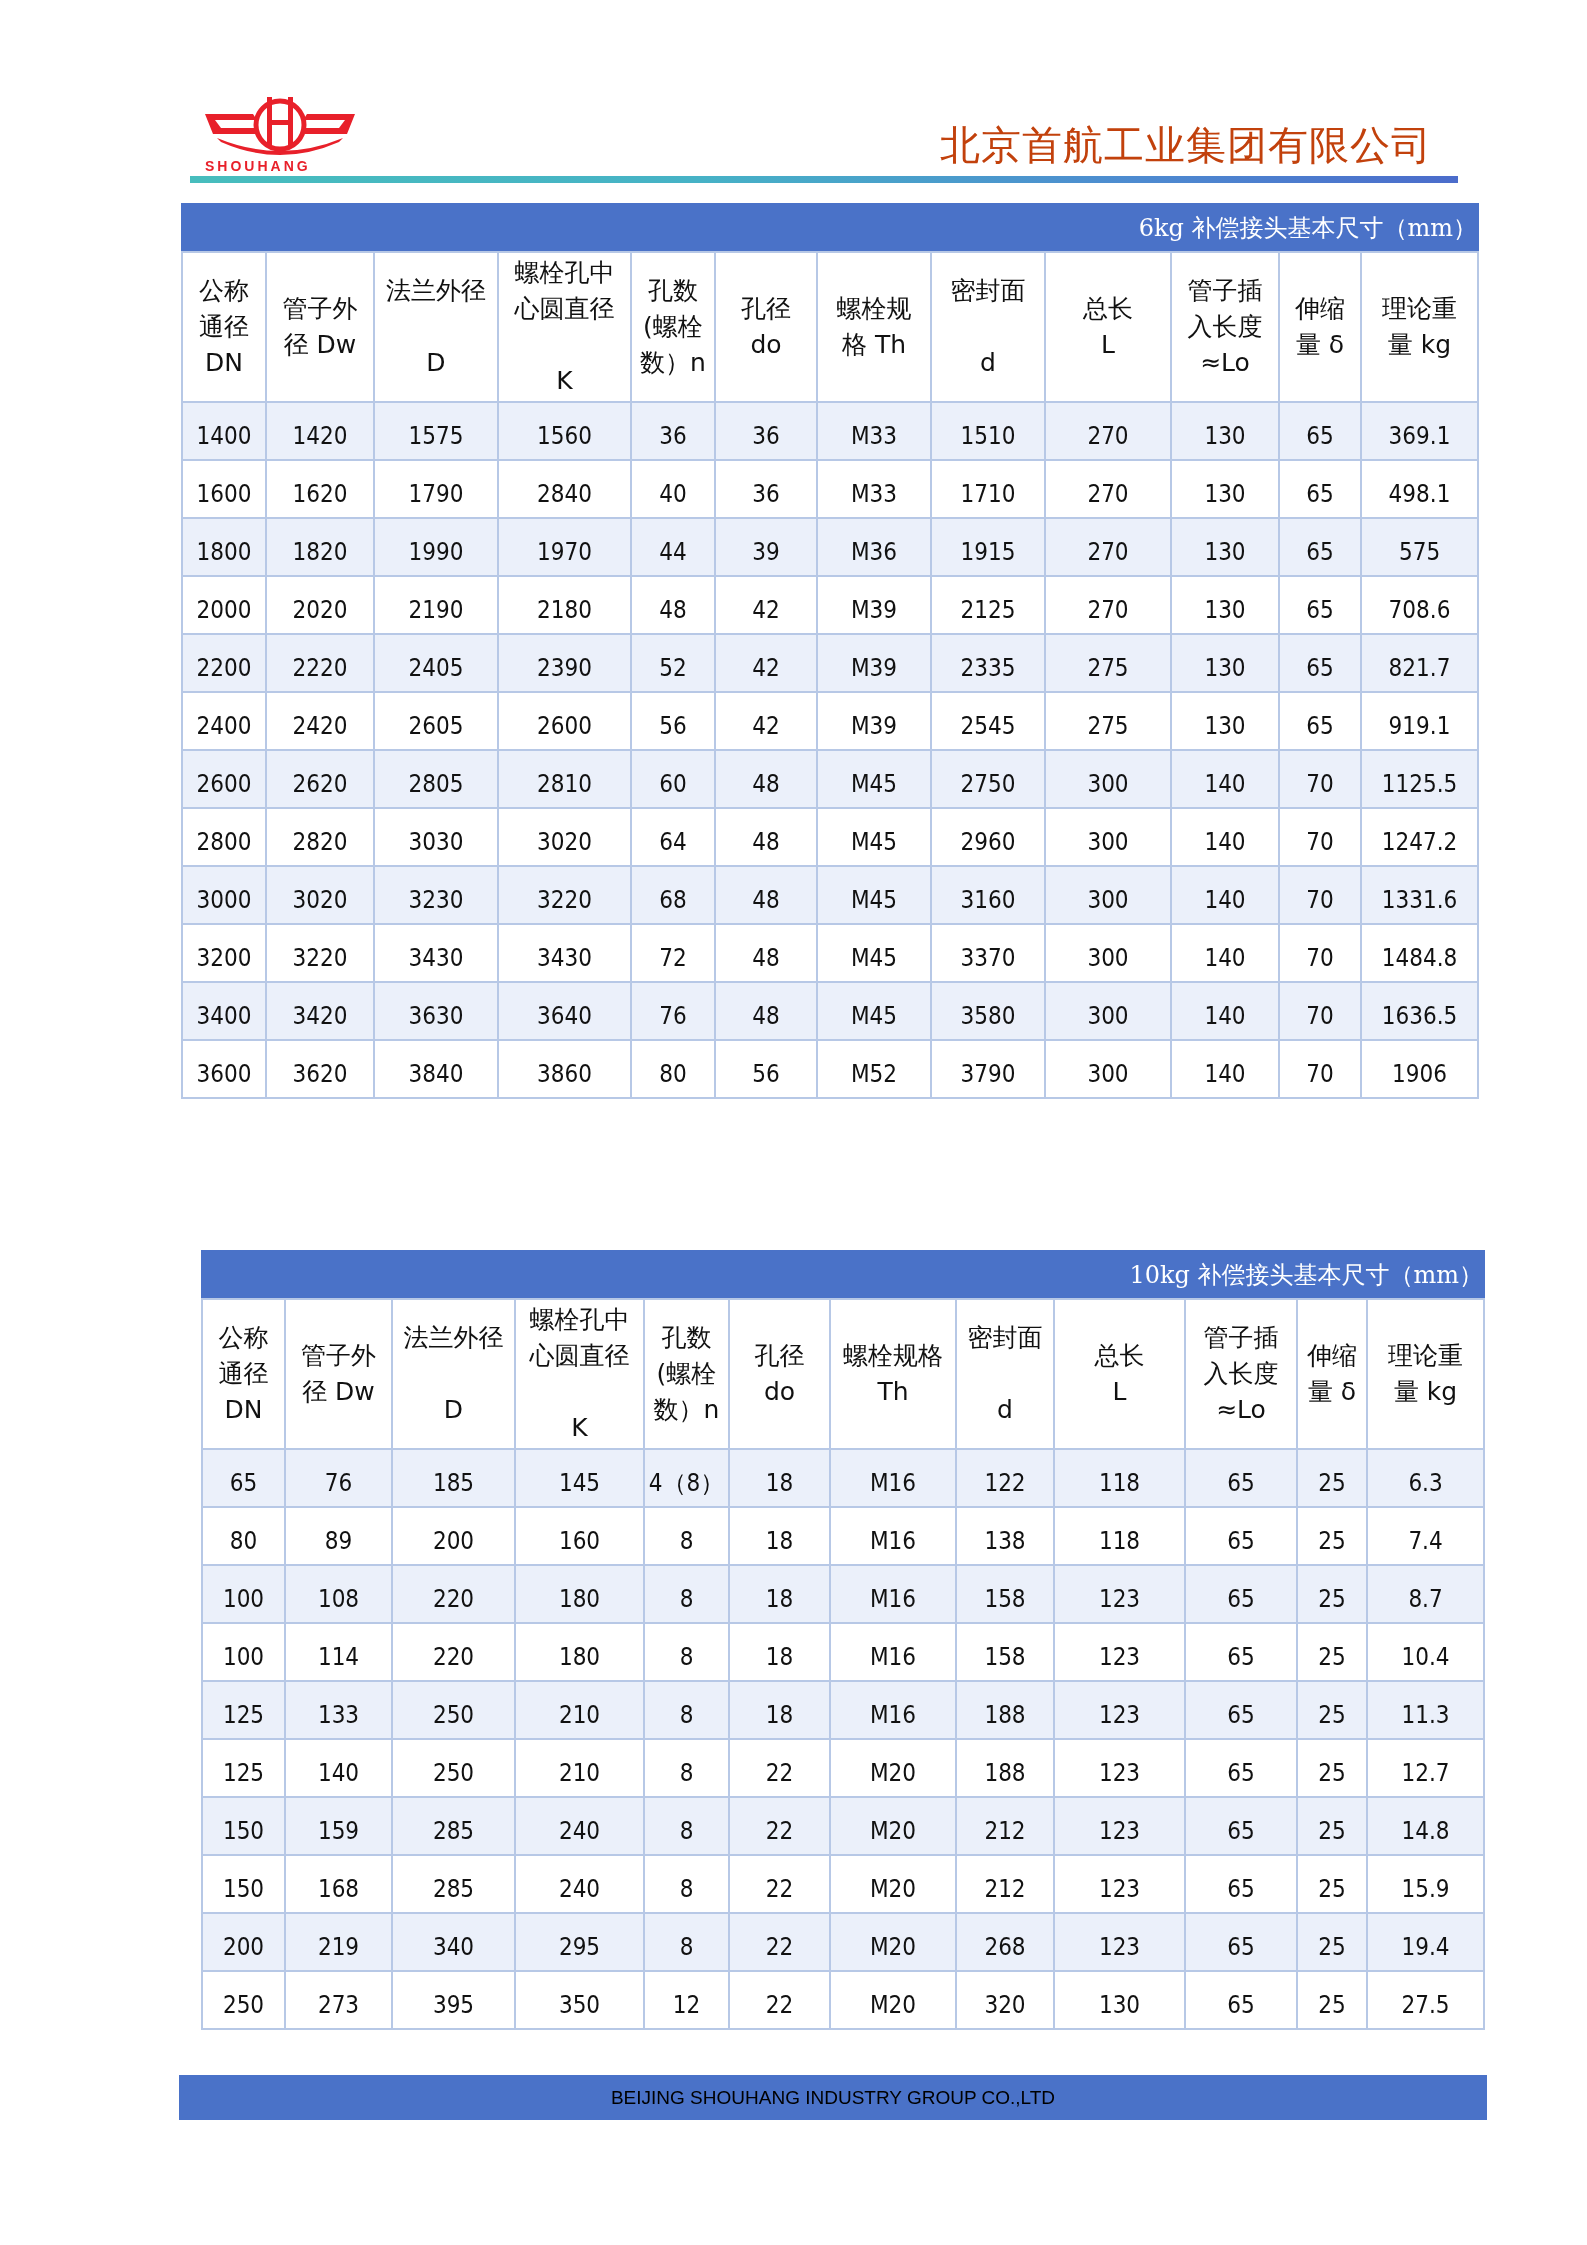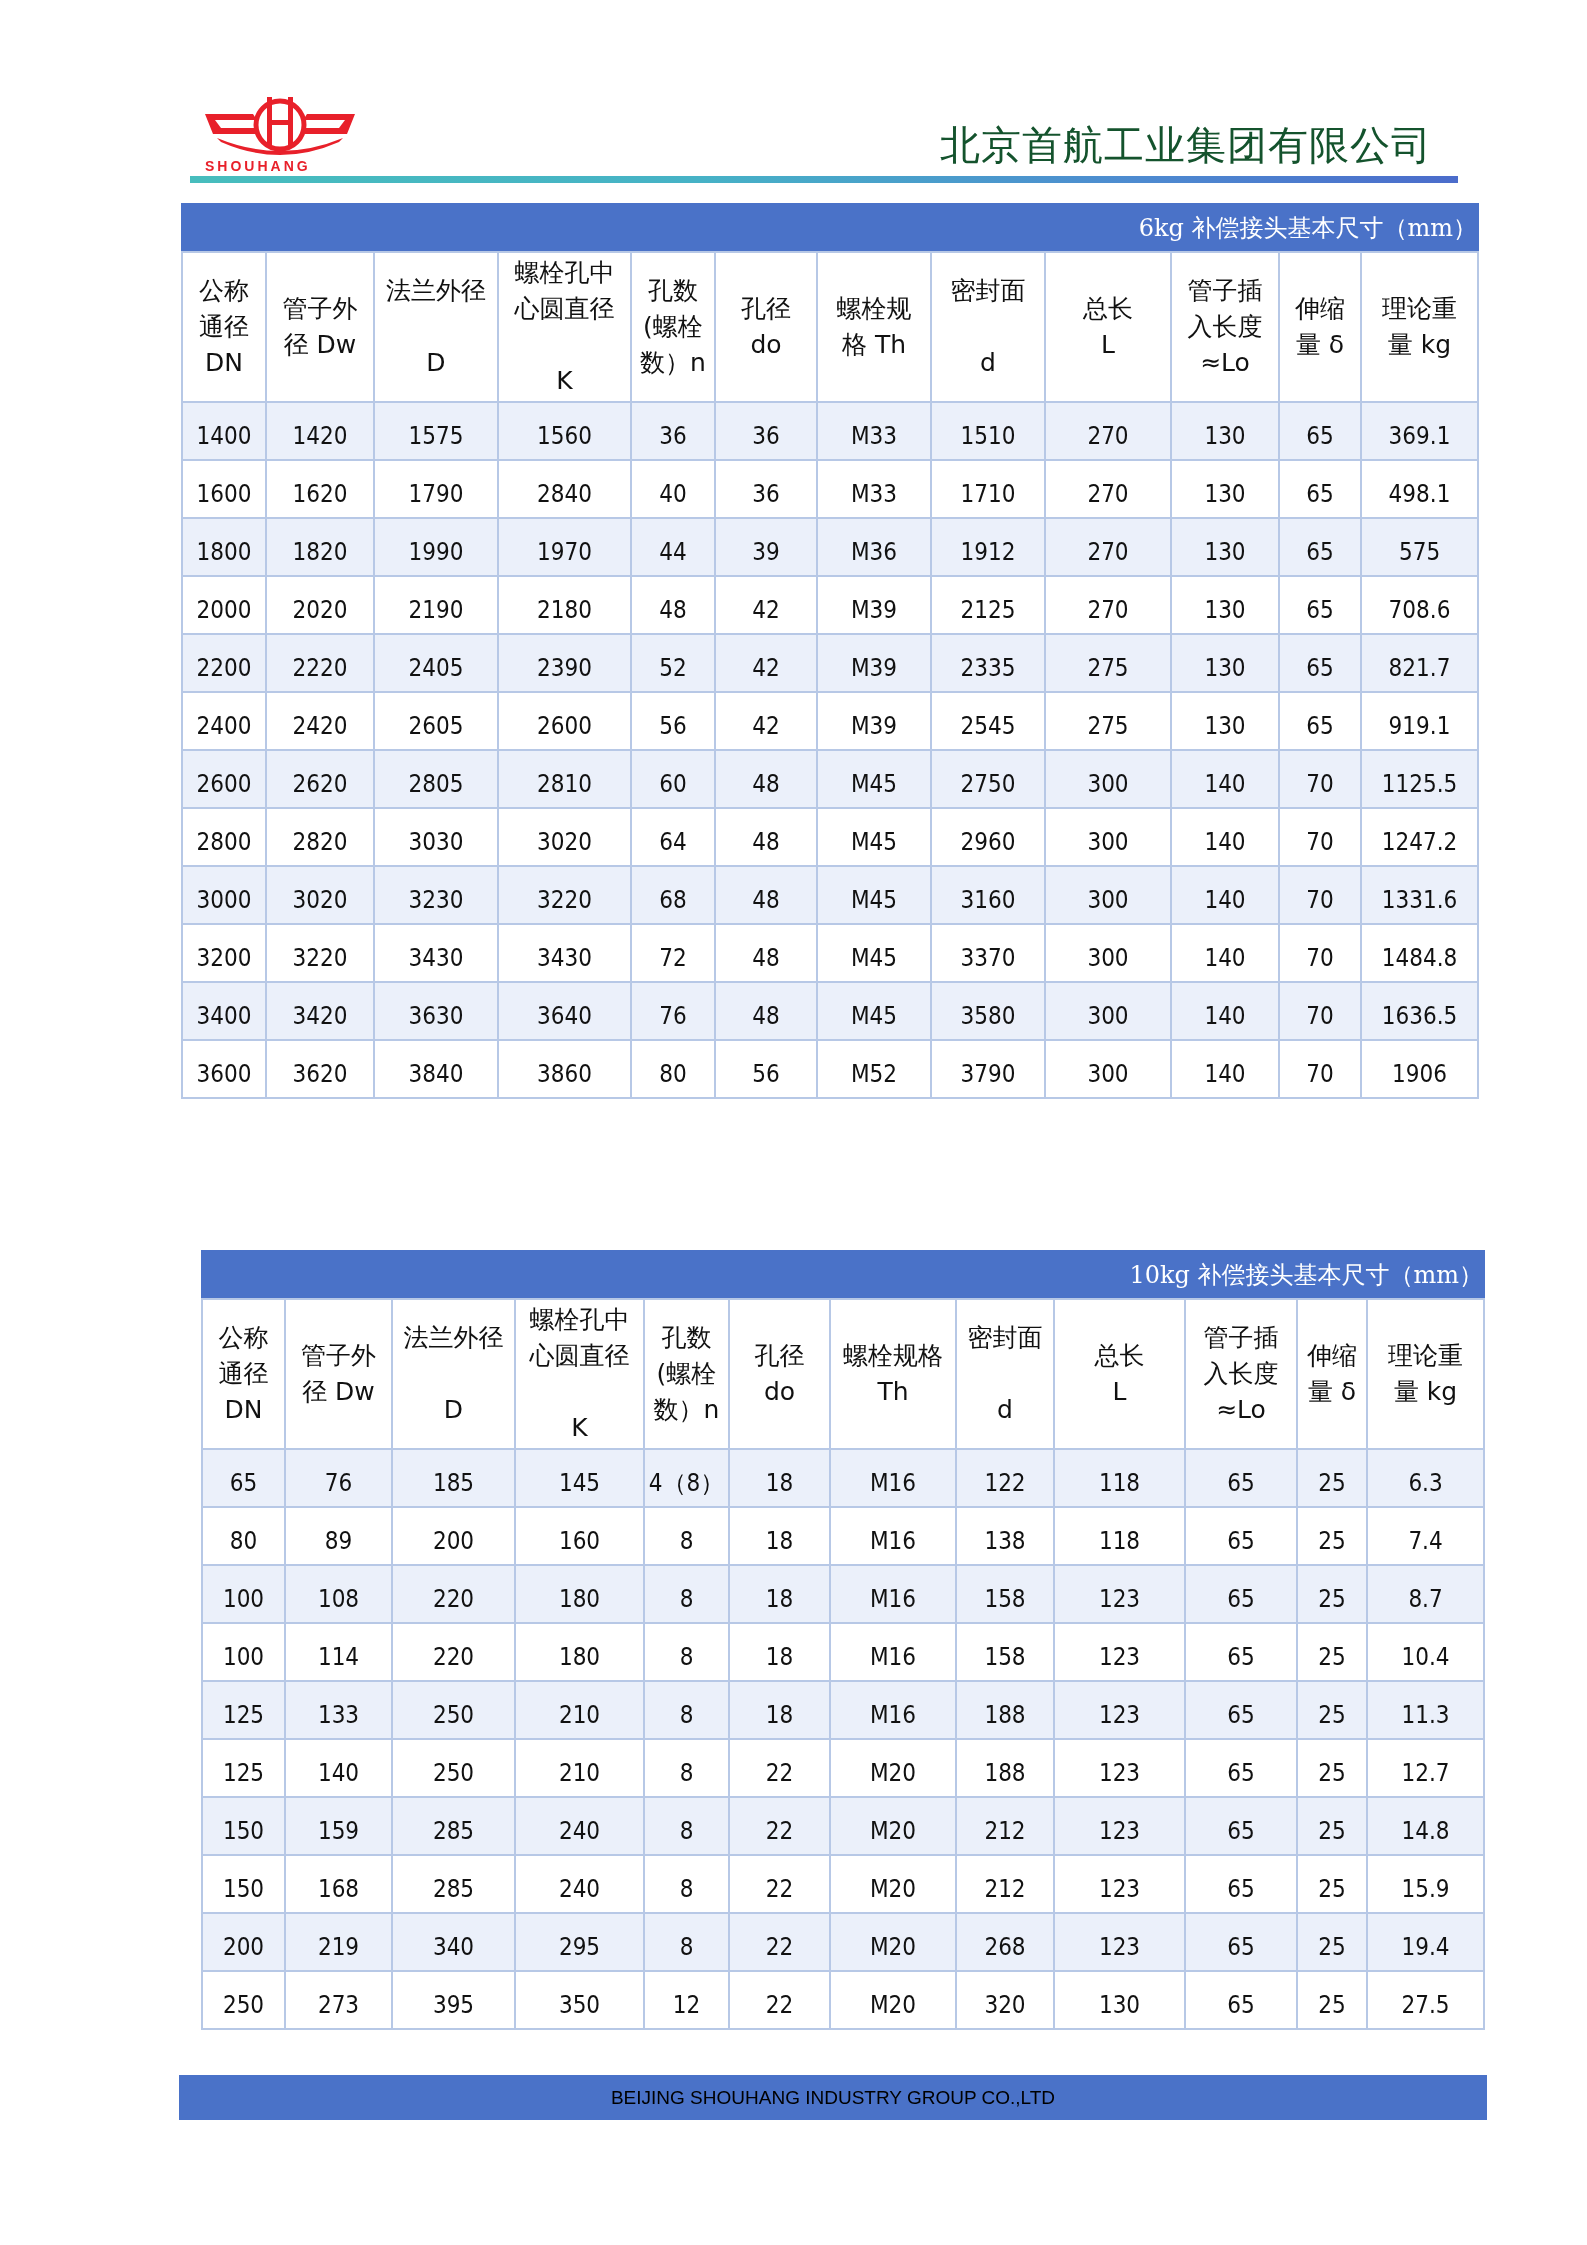--- a/index.html
+++ b/index.html
@@ -6,21 +6,21 @@
   body { width: 1587px; height: 2245px; position: relative; overflow: hidden;
          font-family: "DejaVu Sans", "Liberation Sans", sans-serif; color: #111; }
 
   .logo { position: absolute; left: 205px; top: 92px; width: 150px; height: 80px; }
   .logo svg { display: block; }
   .logo-text { position: absolute; left: 0; top: 66px; width: 150px; text-align: left;
                font-family: "Liberation Sans", sans-serif; font-weight: bold; font-size: 14px;
                letter-spacing: 3px; color: #e8202a; }
 
   .company-name { position: absolute; left: 940px; top: 118px; font-size: 40px; letter-spacing: 1px;
-                  color: #14532d; font-family: "DejaVu Sans", sans-serif; white-space: nowrap; }
+                  color: #c2410c; font-family: "DejaVu Sans", sans-serif; white-space: nowrap; }
 
   .rule { position: absolute; left: 190px; top: 176px; width: 1268px; height: 7px;
           background: linear-gradient(90deg, #47bdbd 0%, #46b2c6 40%, #4d8ad0 75%, #4b6ccb 100%); }
 
   table.spec { position: absolute; border-collapse: collapse; table-layout: fixed;
                border: 2px solid #4a72c8; }
   table.spec th.title { background: #4a72c8; color: #ffffff; font-weight: normal;
                font-family: "DejaVu Serif", "Liberation Serif", serif; font-size: 24px;
                height: 46px; padding: 0; text-align: right; border: none; }
   table.spec td, table.spec th.col { border: 2px solid #b7c8e6; text-align: center; padding: 0; }
@@ -170,21 +170,21 @@
         <td>498.1</td>
       </tr>
       <tr class="row">
         <td>1800</td>
         <td>1820</td>
         <td>1990</td>
         <td>1970</td>
         <td>44</td>
         <td>39</td>
         <td>M36</td>
-        <td>1912</td>
+        <td>1915</td>
         <td>270</td>
         <td>130</td>
         <td>65</td>
         <td>575</td>
       </tr>
       <tr class="row">
         <td>2000</td>
         <td>2020</td>
         <td>2190</td>
         <td>2180</td>

